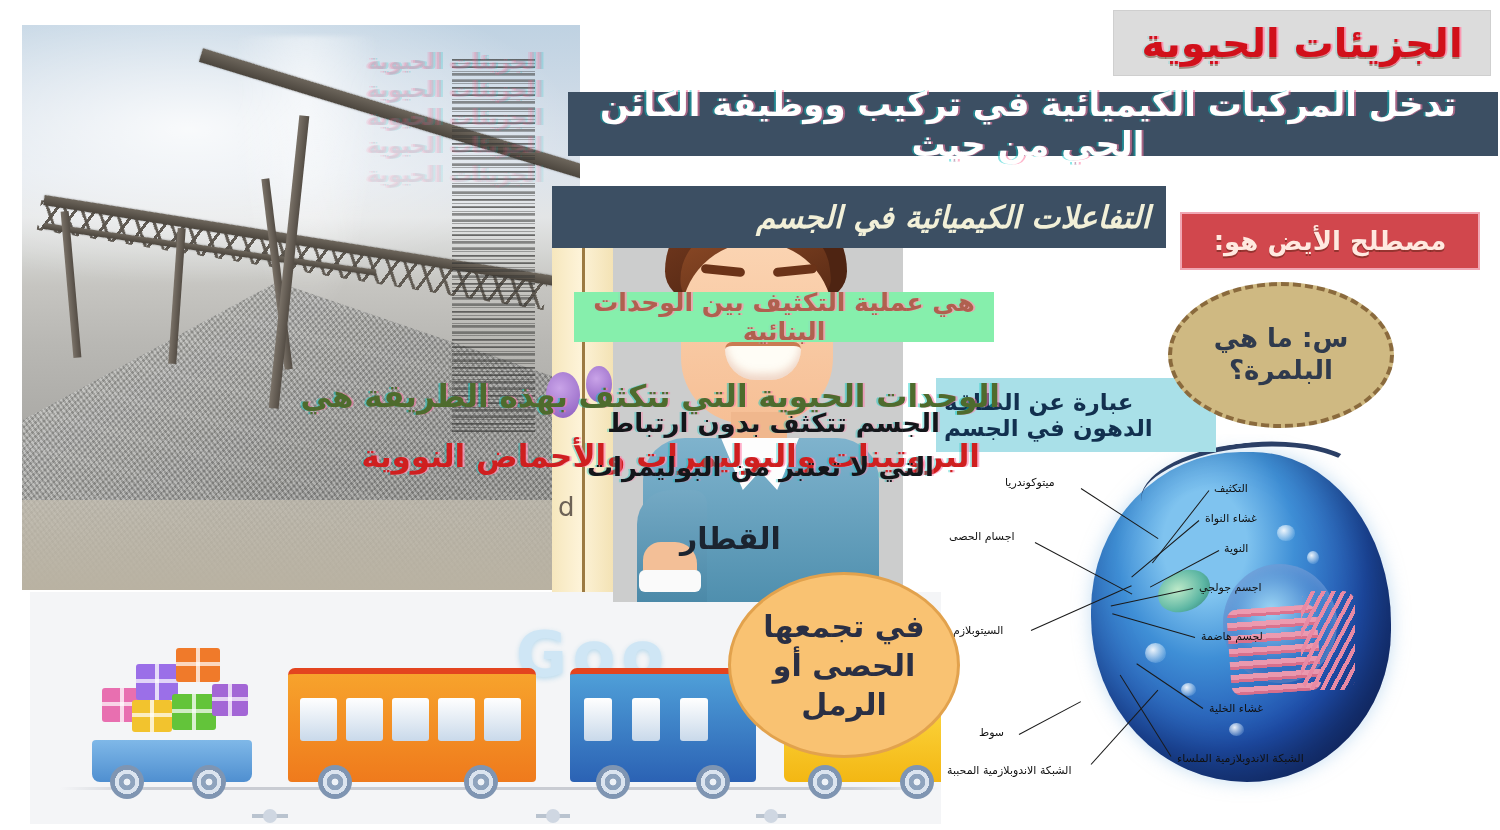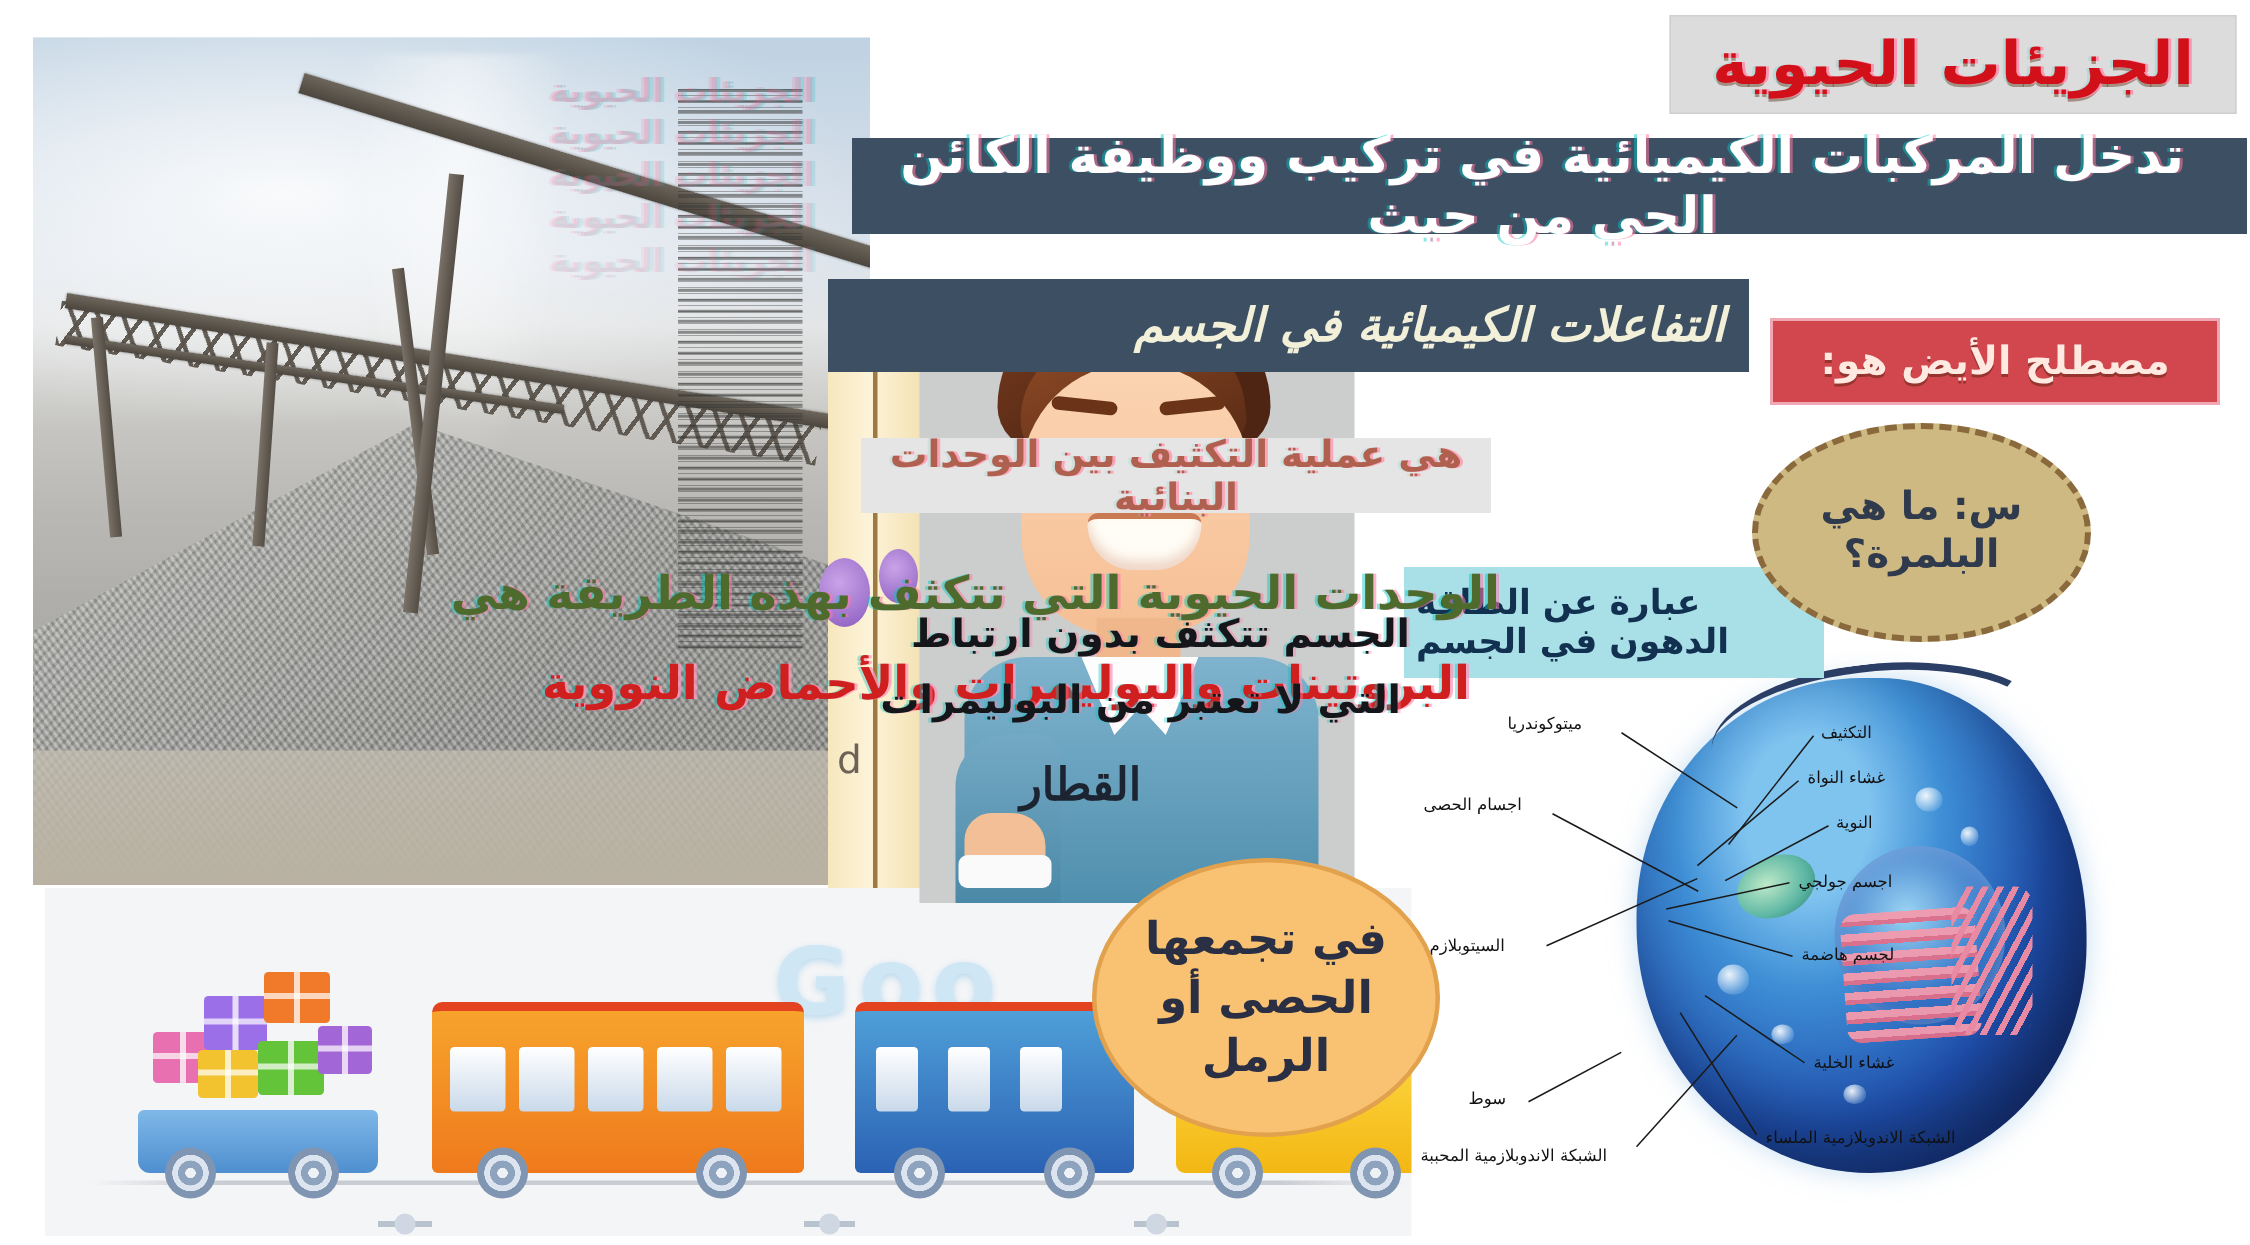--- a/index.html
+++ b/index.html
@@ -290,21 +290,21 @@
   }
   .banner-red {
     background: #d1474d;
     color: #ffe9e0;
     font-size: 26px;
     text-shadow: 0 2px 0 rgba(110,40,30,.6);
     border: 2px solid #f0a7b4;
     padding: 0 10px;
   }
   .banner-gray {
-    background: #e5e5e5;
+    background: #86efac;
     color: #b0604f;
     font-size: 25px;
     text-shadow: 2px 0 rgba(255,150,175,.8), -2px 0 rgba(140,210,200,.25);
     padding: 0 8px;
   }
   .banner-cyan {
     background: #a9e0e8;
     color: #12304f;
     font-size: 23px;
     padding: 16px 8px;
@@ -535,19 +535,19 @@
   </div>
 
   <div class="free-text ft-green nosel" style="right:500px; top:378px;">الوحدات الحيوية التي تتكثف بهذه الطريقة هي</div>
 
   <div class="free-text ft-red nosel" style="right:520px; top:438px;">البروتينات والبوليمرات والأحماض النووية</div>
 
   <div class="free-text ft-black nosel" style="right:560px; top:408px;">الجسم تتكثف بدون ارتباط</div>
 
   <div class="free-text ft-black nosel" style="right:566px; top:452px;">التي لا تعتبر من البوليمرات</div>
 
-  <div class="free-text ft-dark nosel" style="left:680px; top:505px;font-family:Liberation Serif, serif;">القطار</div>
+  <div class="free-text ft-dark nosel" style="left:680px; top:521px;">القطار</div>
 
   <div class="bubble-oval bubble-tan nosel" style="left:1168px; top:282px; width:226px; height:146px;">س: ما هي البلمرة؟</div>
 
   <div class="bubble-oval bubble-orange nosel" style="left:728px; top:572px; width:232px; height:186px;">في تجمعها الحصى أو الرمل</div>
 
 </div>
 
 </body></html>

